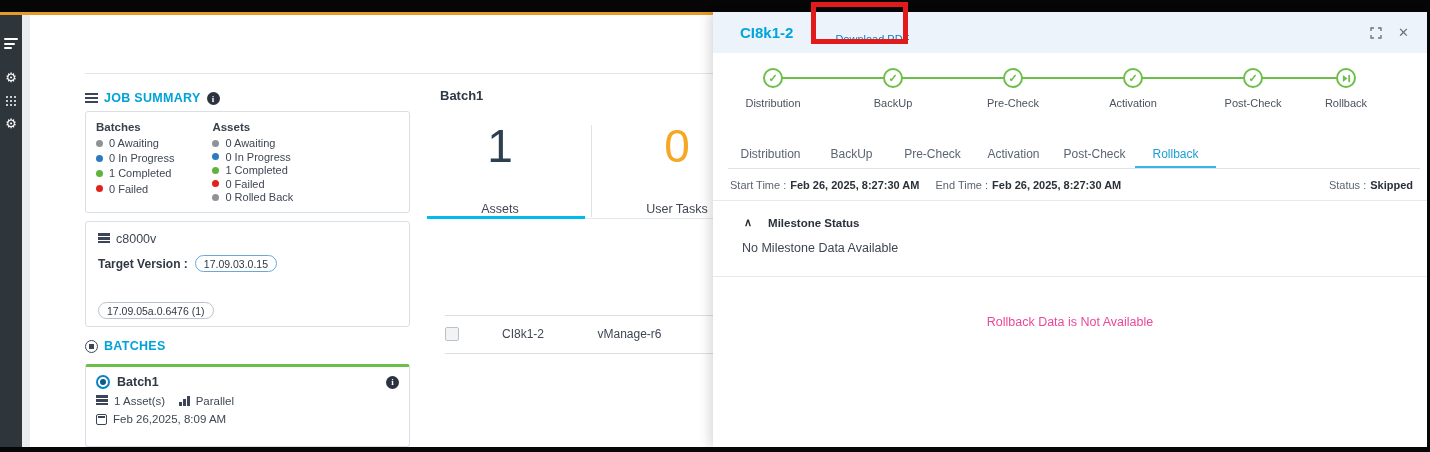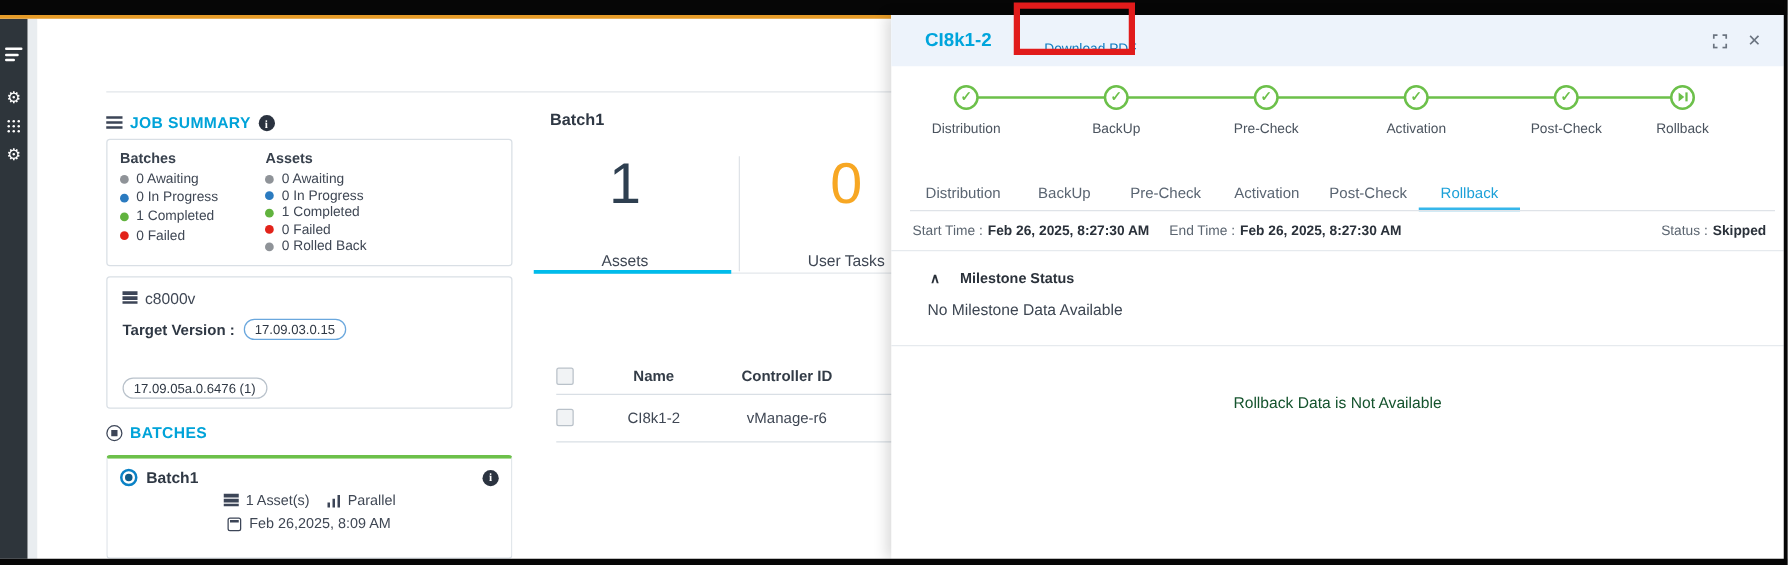--- a/index.html
+++ b/index.html
@@ -53,21 +53,21 @@
   .stack-icon i { display:block; height:2.4px; background:#3c4557; margin-bottom:1.4px; }
   .ver-row { margin-top:9px; font-size:12px; font-weight:bold; color:#2f3844; display:flex; align-items:center; gap:7px; }
   .pill { display:inline-block; font-size:10.5px; font-weight:normal; color:#2f3844; border:1px solid #6aa7dd; border-radius:10px; padding:1.5px 8px; }
   .pill.gray { border-color:#b9c2cb; margin-top:20px; }
 
   .batch-card { left:55px; top:349px; width:325px; height:83px; border-top:3px solid #6cc04a; padding:8px 10px; }
   .bc-row1 { display:flex; align-items:center; gap:7px; }
   .radio-on { width:14px; height:14px; border:2px solid #0a82c6; border-radius:50%; display:flex; align-items:center; justify-content:center; }
   .radio-on b { width:6px; height:6px; border-radius:50%; background:#0f5a87; }
   .bc-name { font-size:12.5px; font-weight:bold; color:#2f3844; flex:1; }
-  .bc-row2 { display:flex; align-items:center; gap:6px; margin-top:6px; font-size:11.5px; color:#3f4754;justify-content:center; }
+  .bc-row2 { display:flex; align-items:center; gap:6px; margin-top:6px; font-size:11.5px; color:#3f4754; }
   .bars-icon { display:flex; align-items:flex-end; gap:1.5px; height:10px; margin-left:8px; }
   .bars-icon i { width:2.5px; background:#3c4557; display:block; }
   .bars-icon i:nth-child(1){height:4px;} .bars-icon i:nth-child(2){height:7px;} .bars-icon i:nth-child(3){height:10px;}
   .cal-icon { width:11px; height:11px; border:1.4px solid #3c4557; border-radius:2px; position:relative; }
   .cal-icon:before { content:""; position:absolute; left:1px; right:1px; top:1.5px; height:2px; background:#3c4557; }
 
   
   .bd-title { position:absolute; left:410px; top:73px; font-size:13px; font-weight:bold; color:#2f3844; }
   .stat-num { position:absolute; top:108px; width:158px; text-align:center; font-size:46px; font-weight:300; line-height:1; }
   .stat-divider { position:absolute; left:561px; top:110px; width:1px; height:92px; background:#dfe3e8; }
@@ -107,21 +107,21 @@
   .times-row { position:absolute; left:17px; right:14px; top:167px; display:flex; align-items:center; font-size:11px; color:#5b6570; }
   .times-row b { color:#2a313a; margin-left:4px; }
   .time-gap { margin-left:16px; }
   .status-right { margin-left:auto; }
 
   .pdivider { position:absolute; left:0; width:100%; height:1px; background:#e6eaee; }
   .milestone-head { position:absolute; left:31px; top:204px; display:flex; align-items:center; gap:16px; cursor:pointer; }
   .chev { font-size:11px; font-weight:bold; color:#2a313a; }
   .milestone-title { font-size:11.5px; font-weight:bold; color:#2a313a; }
   .milestone-empty { position:absolute; left:29px; top:229px; font-size:12.5px; color:#3d4652; }
-  .panel-message { position:absolute; left:0; top:303px; width:100%; text-align:center; font-size:12.5px; color:#14532d; }
+  .panel-message { position:absolute; left:0; top:303px; width:100%; text-align:center; font-size:12.5px; color:#ec4899; }
 
   
   .annotation { position:absolute; left:811px; top:2px; width:97px; height:42px; border:5px solid #e11b1b; z-index:50; pointer-events:none; }
 </style>
 </head>
 <body>
 
 <div class="root">
   <div class="topbar"></div>
   <div class="orangebar"></div>
@@ -261,26 +261,20 @@
 
     <div class="bd-title">Batch1</div>
     <div class="stat-num" style="left:391px; color:#2e3f50;">1</div>
     <div class="stat-divider"></div>
     <div class="stat-num" style="left:568px; color:#f7a723;">0</div>
     <div class="stat-label" style="left:391px;">Assets</div>
     <div class="stat-label" style="left:568px;">User Tasks</div>
     <div class="tabline-gray"></div>
     <div class="tabline-active"></div>
 
-    <div class="tbl-header">
-      <span class="checkbox"></span>
-      <span class="cell-name">Name</span>
-      <span class="cell-ctrl">Controller ID</span>
-      <span class="cell-ver">Versions</span>
-    </div>
     <div class="tbl-line" style="top:300px;"></div>
     <div class="tbl-row">
       <span class="checkbox"></span>
       <span class="cell-name">CI8k1-2</span>
       <span class="cell-ctrl">vManage-r6</span>
       <span class="cell-ver">17.09.05a.0.6</span>
     </div>
     <div class="tbl-line" style="top:338px;"></div>
   </main>
 

